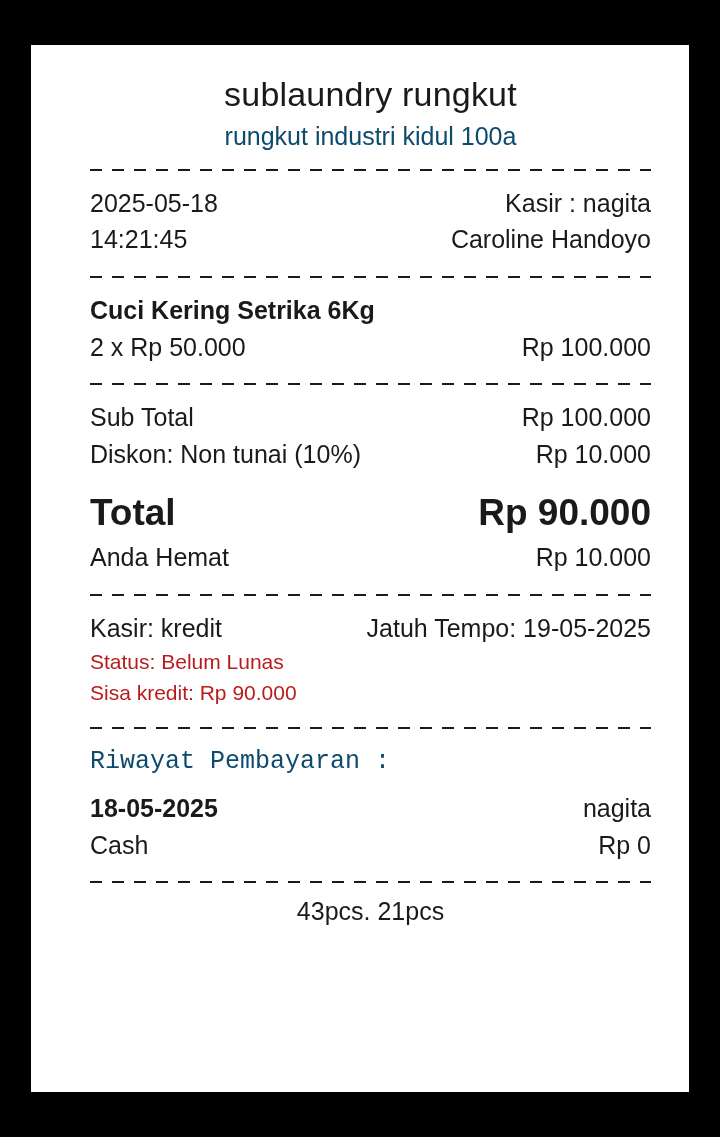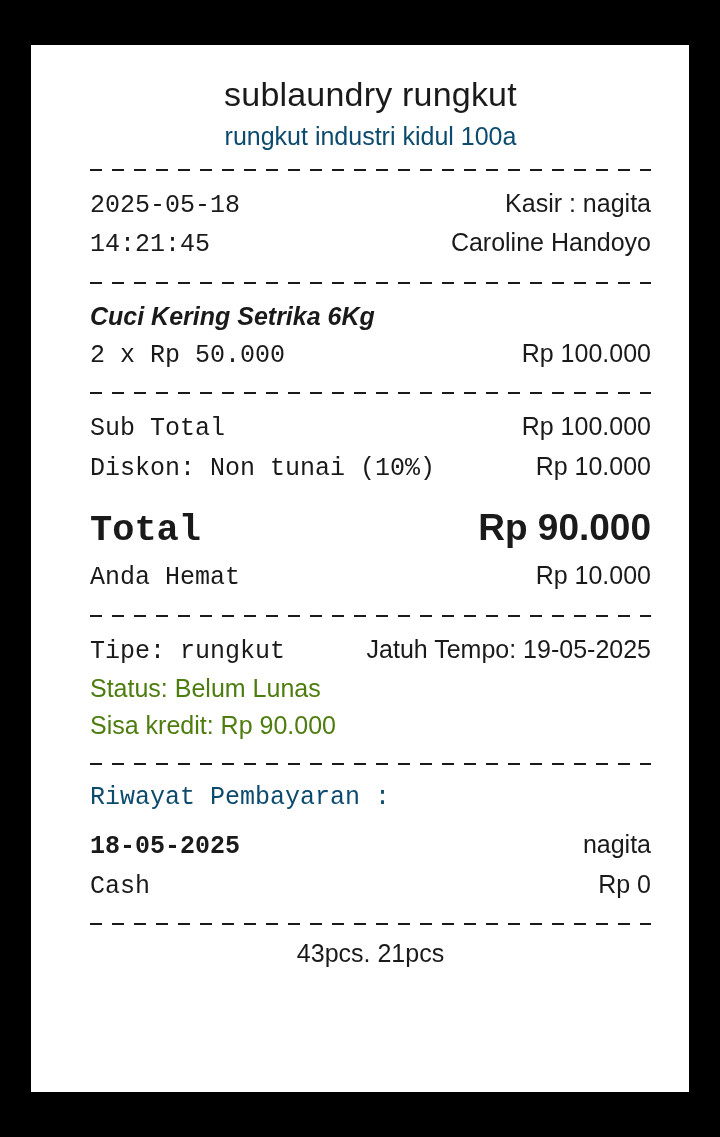--- a/index.html
+++ b/index.html
@@ -84,51 +84,50 @@
     background-repeat: repeat-x;
   }
   .row {
     display: flex;
     justify-content: space-between;
     align-items: baseline;
     font-size: 25px;
     color: #1a1a1a;
     line-height: 1.45;
   }
-  .row .left { text-align: right; font-family: Liberation Mono, monospace; }
+  .row .left { text-align: right; }
   .row .right { text-align: left; }
   .bold { font-weight: bold; }
   .item-name {
     font-size: 25px;
     font-weight: bold;
     color: #1a1a1a;
     line-height: 1.5;
-    font-style: italic;
   }
   .total-row {
     font-size: 37px;
     font-weight: bold;
     margin-top: 14px;
   }
   .gap-sm { height: 10px; }
   .section-label {
     font-size: 25px;
     color: #0c4a6e;
     line-height: 1.5;
     font-family: Liberation Mono, monospace;
   }
   .footer {
     text-align: center;
     font-size: 25px;
     color: #1a1a1a;
     margin-top: 6px;
   }
   .line {
-    font-size: 25px;
-    color: #4d7c0f;
+    font-size: 21px;
+    color: #b91c1c;
     line-height: 1.5;
   }
 </style>
 </head>
 <body>
 
 <div class="receipt-wrap">
   <div class="receipt">
     <div class="zig zig-top"></div>
 
@@ -170,21 +169,21 @@
       <span class="right">Rp 90.000</span>
     </div>
     <div class="row">
       <span class="left">Anda Hemat</span>
       <span class="right">Rp 10.000</span>
     </div>
 
     <div class="divider"></div>
 
     <div class="row">
-      <span class="left">Tipe: rungkut</span>
+      <span class="left">Kasir: kredit</span>
       <span class="right">Jatuh Tempo: 19-05-2025</span>
     </div>
     <div class="line">Status: Belum Lunas</div>
     <div class="line">Sisa kredit: Rp 90.000</div>
 
     <div class="divider"></div>
 
     <div class="section-label">Riwayat Pembayaran :</div>
     <div class="gap-sm"></div>
     <div class="row">

